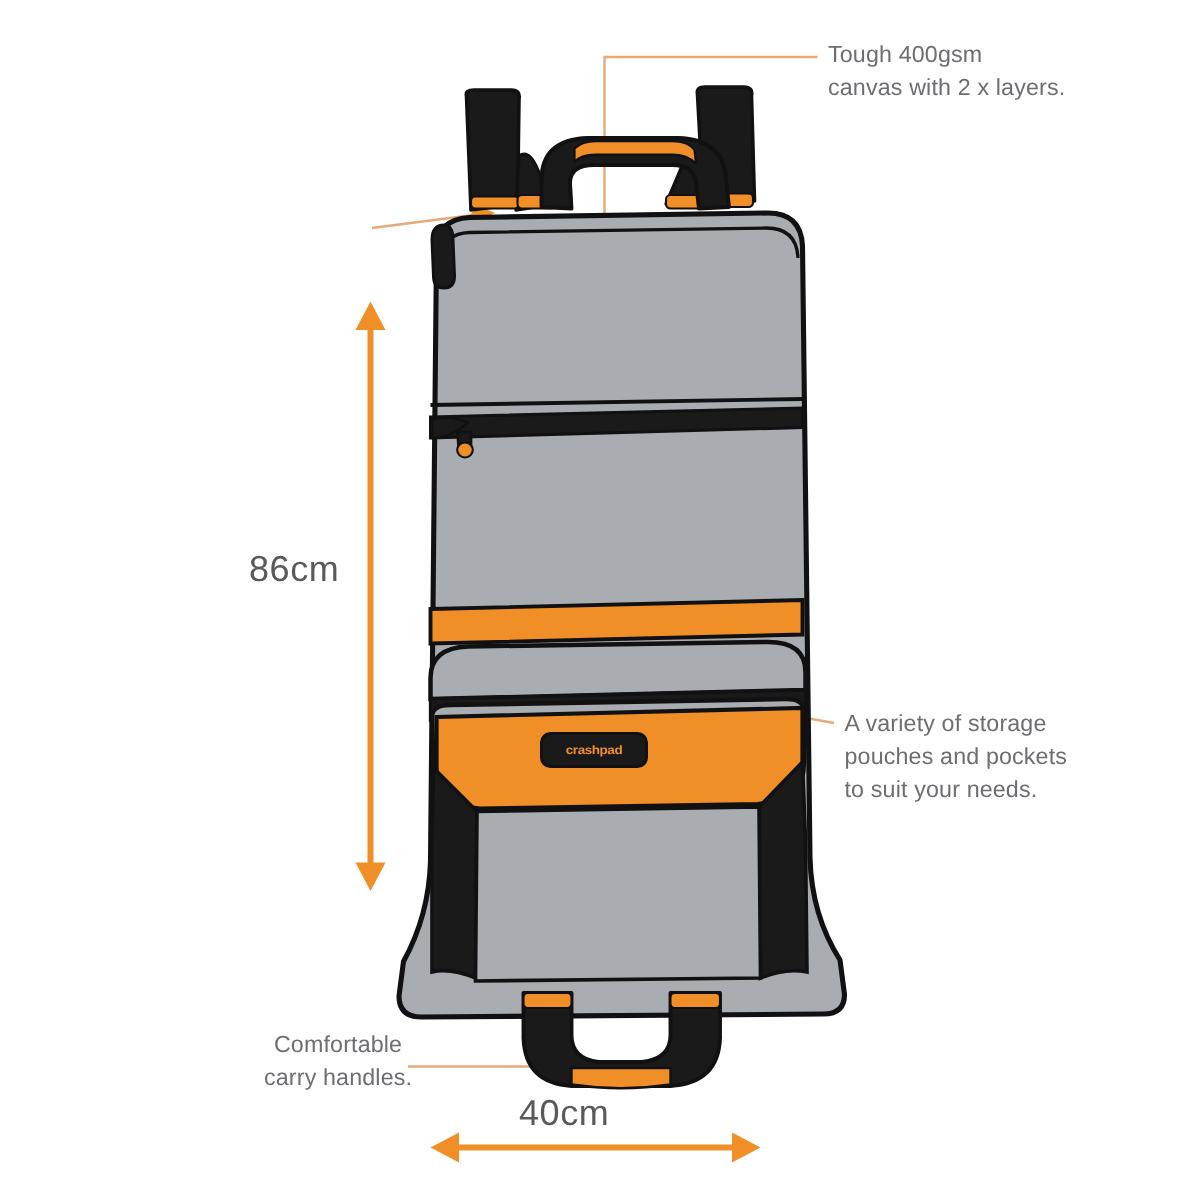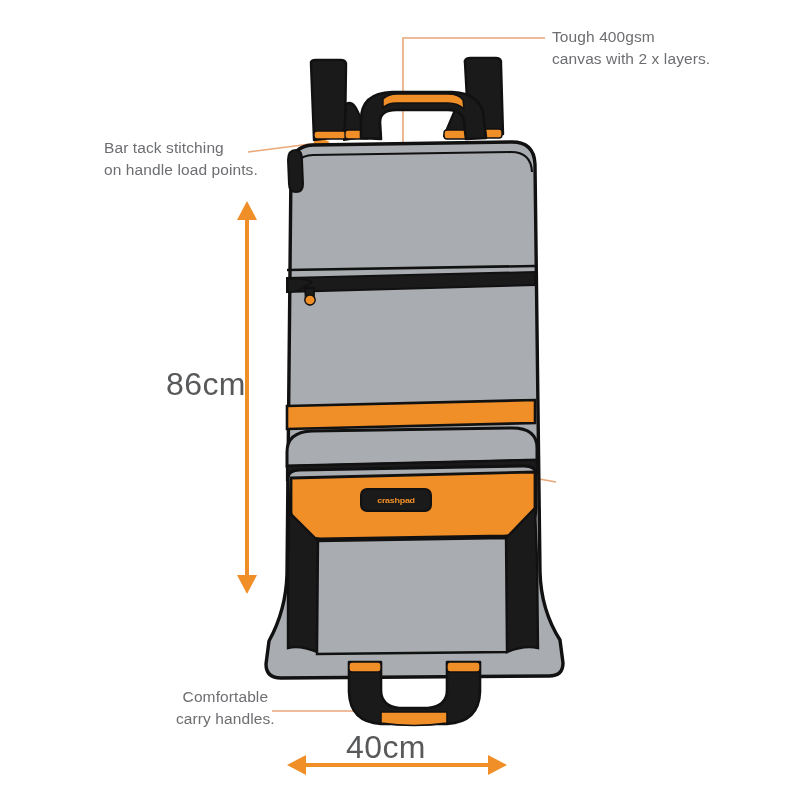--- a/index.html
+++ b/index.html
@@ -33,21 +33,21 @@
     color: #6d6e71;
     font-size: 15.5px;
     line-height: 1.42;
     letter-spacing: 0.1px;
     white-space: pre-line;
     font-family: "Liberation Sans", sans-serif;
   }
   .dim-label {
     position: absolute;
     color: #58595b;
-    font-size: 32px;
+    font-size: 24px;
     letter-spacing: 0.4px;
     font-family: "Liberation Sans", sans-serif;
   }
   #lbl-tough   { left: 552px; top: 26px; }
   #lbl-bartack { left: 104px; top: 137px; }
   #lbl-storage { left: 563px; top: 472px; }
   #lbl-handles { left: 176px; top: 686px; text-align: center; }
   #lbl-86      { left: 166px; top: 366px; }
   #lbl-40      { left: 346px; top: 729px; }
   .logo-text {
@@ -165,23 +165,24 @@
 
       <line x1="298" y1="765" x2="496" y2="765" stroke="#F08F28" stroke-width="4"></line>
       <polygon points="287,765 306,755 306,775" fill="#F08F28"></polygon>
       <polygon points="507,765 488,755 488,775" fill="#F08F28"></polygon>
     </g>
   </svg>
 
   <div class="callout" id="lbl-tough">Tough 400gsm
 canvas with 2 x layers.</div>
 
-  <div class="callout" id="lbl-bartack">Bar tack stitching
-on handle load points.</div>
 
+  <div class="callout" id="lbl-storage">A variety of storage
+pouches and pockets
+to suit your needs.</div>
 
   <div class="callout" id="lbl-handles">Comfortable
 carry handles.</div>
 
   <div class="dim-label" id="lbl-86">86cm</div>
 
   <div class="dim-label" id="lbl-40">40cm</div>
 
   <div class="logo-text">crashpad</div>
 

